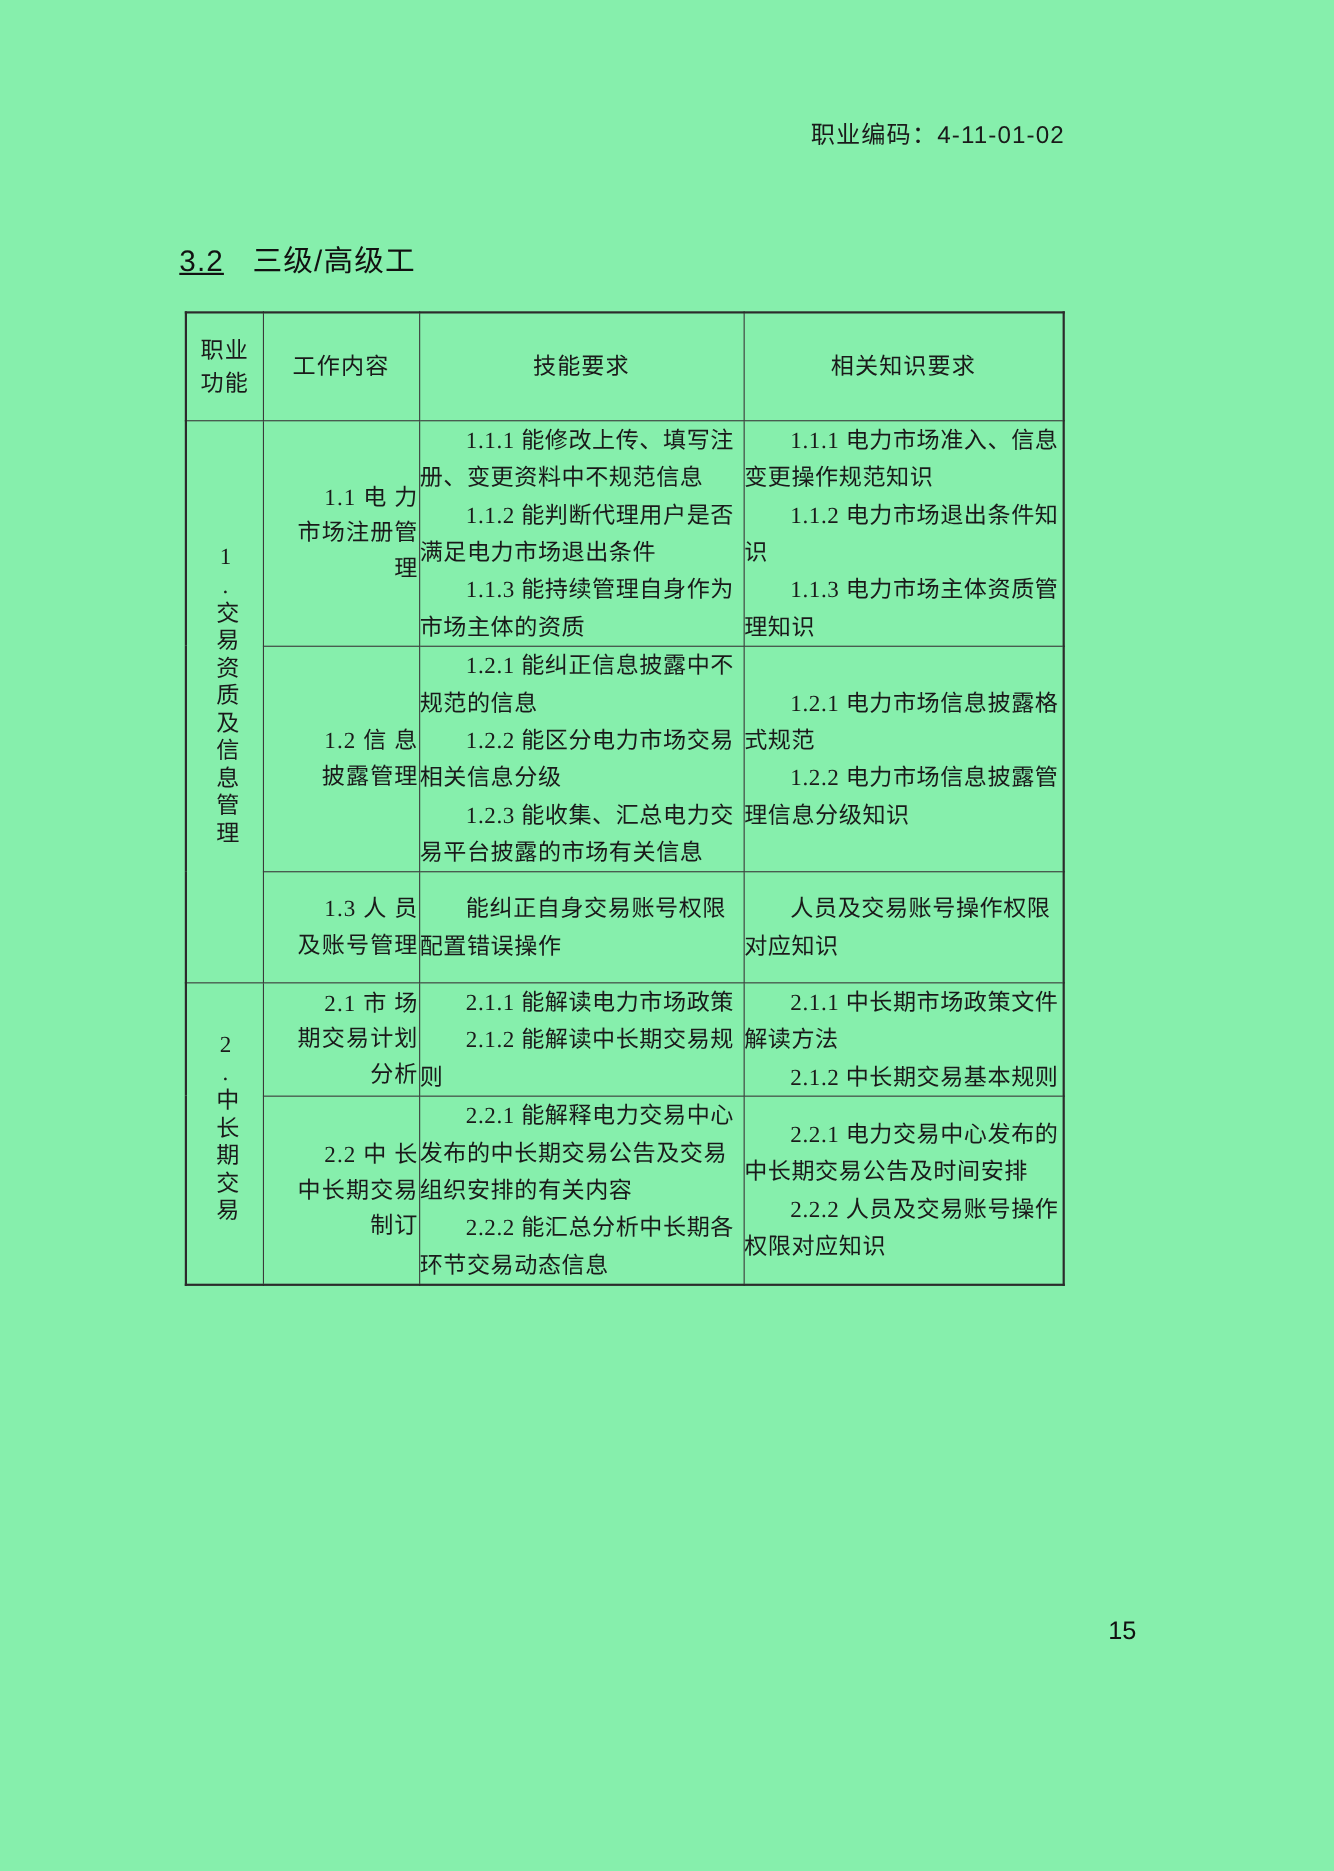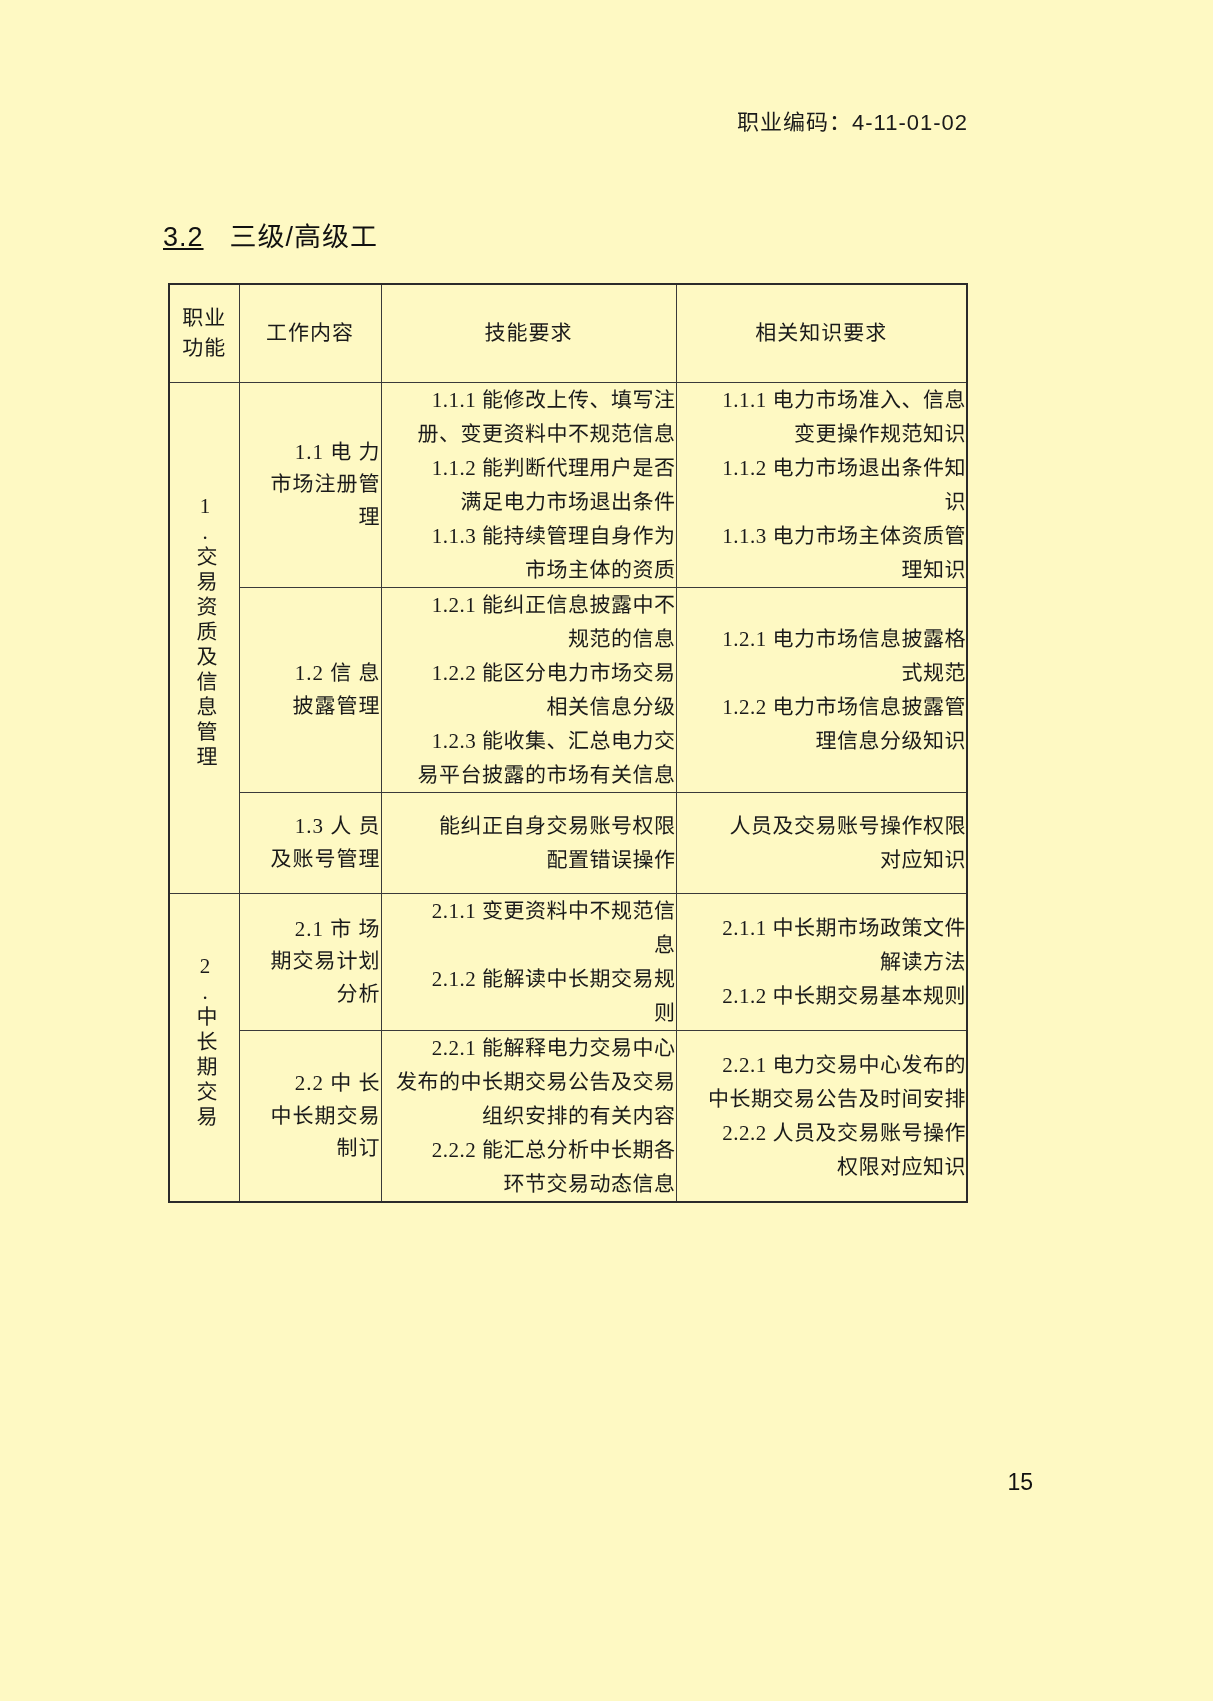--- a/index.html
+++ b/index.html
@@ -11,21 +11,21 @@
   body {
     font-family: "Liberation Serif", "DejaVu Serif", serif;
     color: #1a1a1a;
     -webkit-font-smoothing: antialiased;
   }
   .page {
     position: relative;
     width: 1213px;
     height: 1701px;
     margin: 0 auto;
-    background: #fef9c3;
+    background: #86efac;
     box-sizing: border-box;
     overflow: hidden;
   }
 
   
   .doc-header {
     position: absolute;
     top: 104px;
     right: 245px;
     font-size: 22px;
@@ -119,21 +119,21 @@
 
   
   .work-cell {
     text-align: right;
     padding: 10px 14px 10px 14px;
     letter-spacing: 1px;
   }
 
   
   .para-cell {
-    text-align: right;
+    text-align: left;
     padding: 14px 12px 14px 14px;
     letter-spacing: 0.5px;
   }
   .para {
     text-indent: 2em;
     margin: 0;
     line-height: 1.62;
   }
 
   
@@ -234,21 +234,21 @@
         <tr>
           <td class="func-cell" rowspan="2">
             <span class="vtext"><span class="vnum">2.</span><span>中长期交易</span></span>
           </td>
           <td class="work-cell">
             <div>2.1 市 场</div>
             <div>期交易计划</div>
             <div>分析</div>
           </td>
           <td class="para-cell">
-            <p class="para">2.1.1 变更资料中不规范信息</p>
+            <p class="para">2.1.1 能解读电力市场政策</p>
             <p class="para">2.1.2 能解读中长期交易规则</p>
           </td>
           <td class="para-cell">
             <p class="para">2.1.1 中长期市场政策文件解读方法</p>
             <p class="para">2.1.2 中长期交易基本规则</p>
           </td>
         </tr>
 
         <tr>
           <td class="work-cell">

